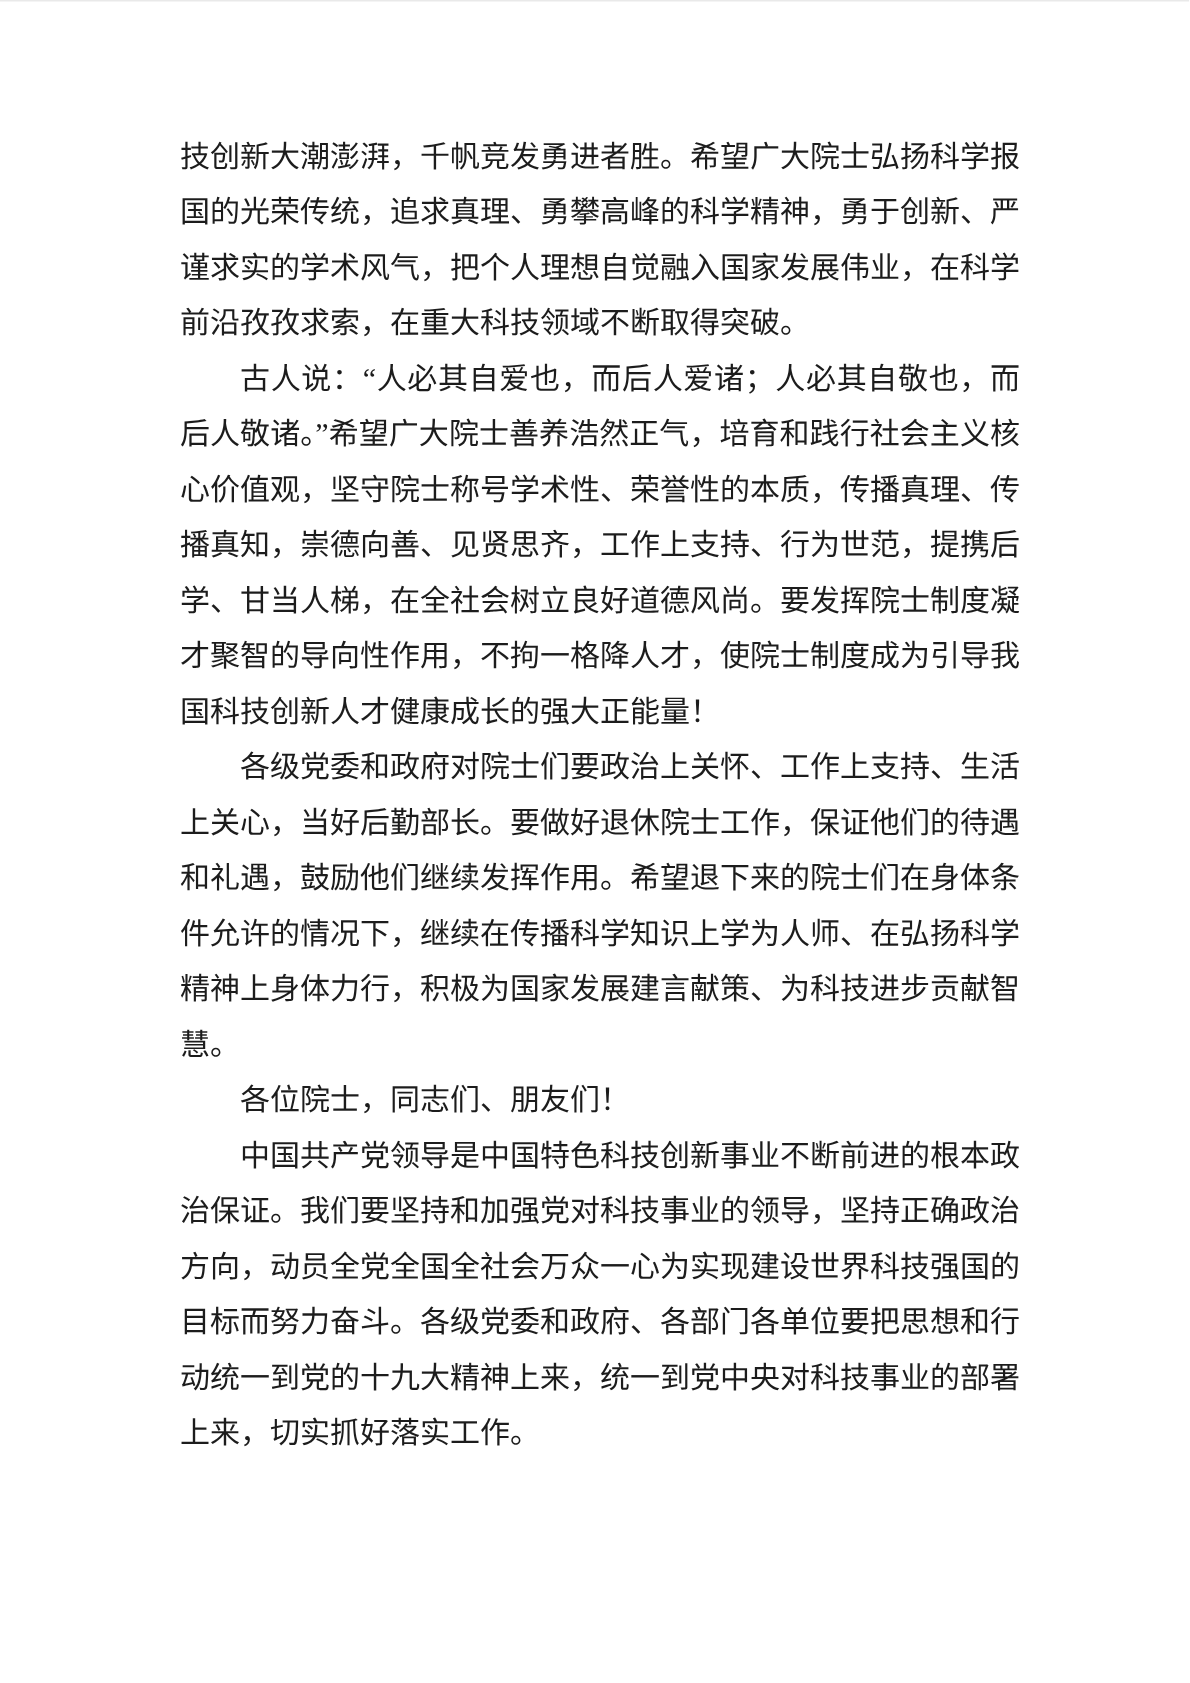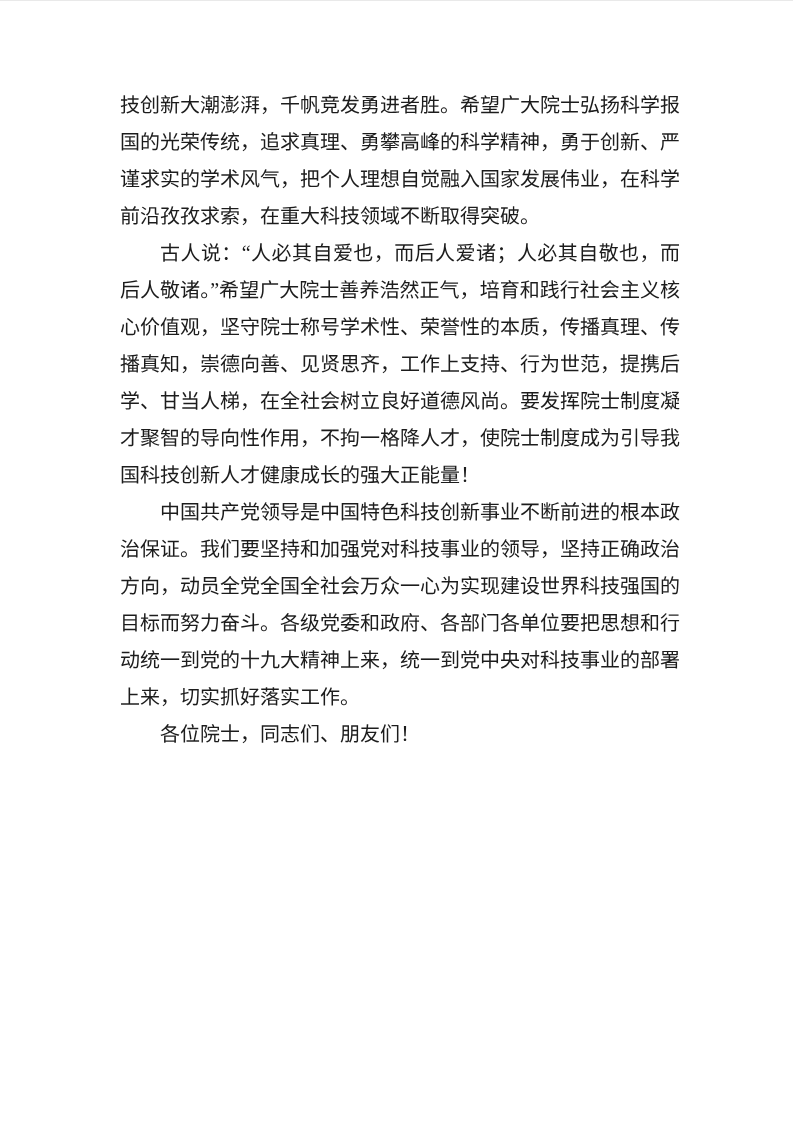--- a/index.html
+++ b/index.html
@@ -51,16 +51,17 @@
   }
 </style>
 </head>
 <body>
 
 <div class="page">
   <div class="page-top-edge"></div>
   <div class="text-block">
       <p class="para">技创新大潮澎湃，千帆竞发勇进者胜。希望广大院士弘扬科学报国的光荣传统，追求真理、勇攀高峰的科学精神，勇于创新、严谨求实的学术风气，把个人理想自觉融入国家发展伟业，在科学前沿孜孜求索，在重大科技领域不断取得突破。</p>
       <p class="para indent">古人说：“人必其自爱也，而后人爱诸；人必其自敬也，而后人敬诸。”希望广大院士善养浩然正气，培育和践行社会主义核心价值观，坚守院士称号学术性、荣誉性的本质，传播真理、传播真知，崇德向善、见贤思齐，工作上支持、行为世范，提携后学、甘当人梯，在全社会树立良好道德风尚。要发挥院士制度凝才聚智的导向性作用，不拘一格降人才，使院士制度成为引导我国科技创新人才健康成长的强大正能量！</p>
+      <p class="para indent">各级党委和政府对院士们要政治上关怀、工作上支持、生活上关心，当好后勤部长。要做好退休院士工作，保证他们的待遇和礼遇，鼓励他们继续发挥作用。希望退下来的院士们在身体条件允许的情况下，继续在传播科学知识上学为人师、在弘扬科学精神上身体力行，积极为国家发展建言献策、为科技进步贡献智慧。</p>
+      <p class="para indent">各位院士，同志们、朋友们！</p>
       <p class="para indent">中国共产党领导是中国特色科技创新事业不断前进的根本政治保证。我们要坚持和加强党对科技事业的领导，坚持正确政治方向，动员全党全国全社会万众一心为实现建设世界科技强国的目标而努力奋斗。各级党委和政府、各部门各单位要把思想和行动统一到党的十九大精神上来，统一到党中央对科技事业的部署上来，切实抓好落实工作。</p>
-      <p class="para indent">各位院士，同志们、朋友们！</p>
     </div>
 </div>
 
 </body></html>

